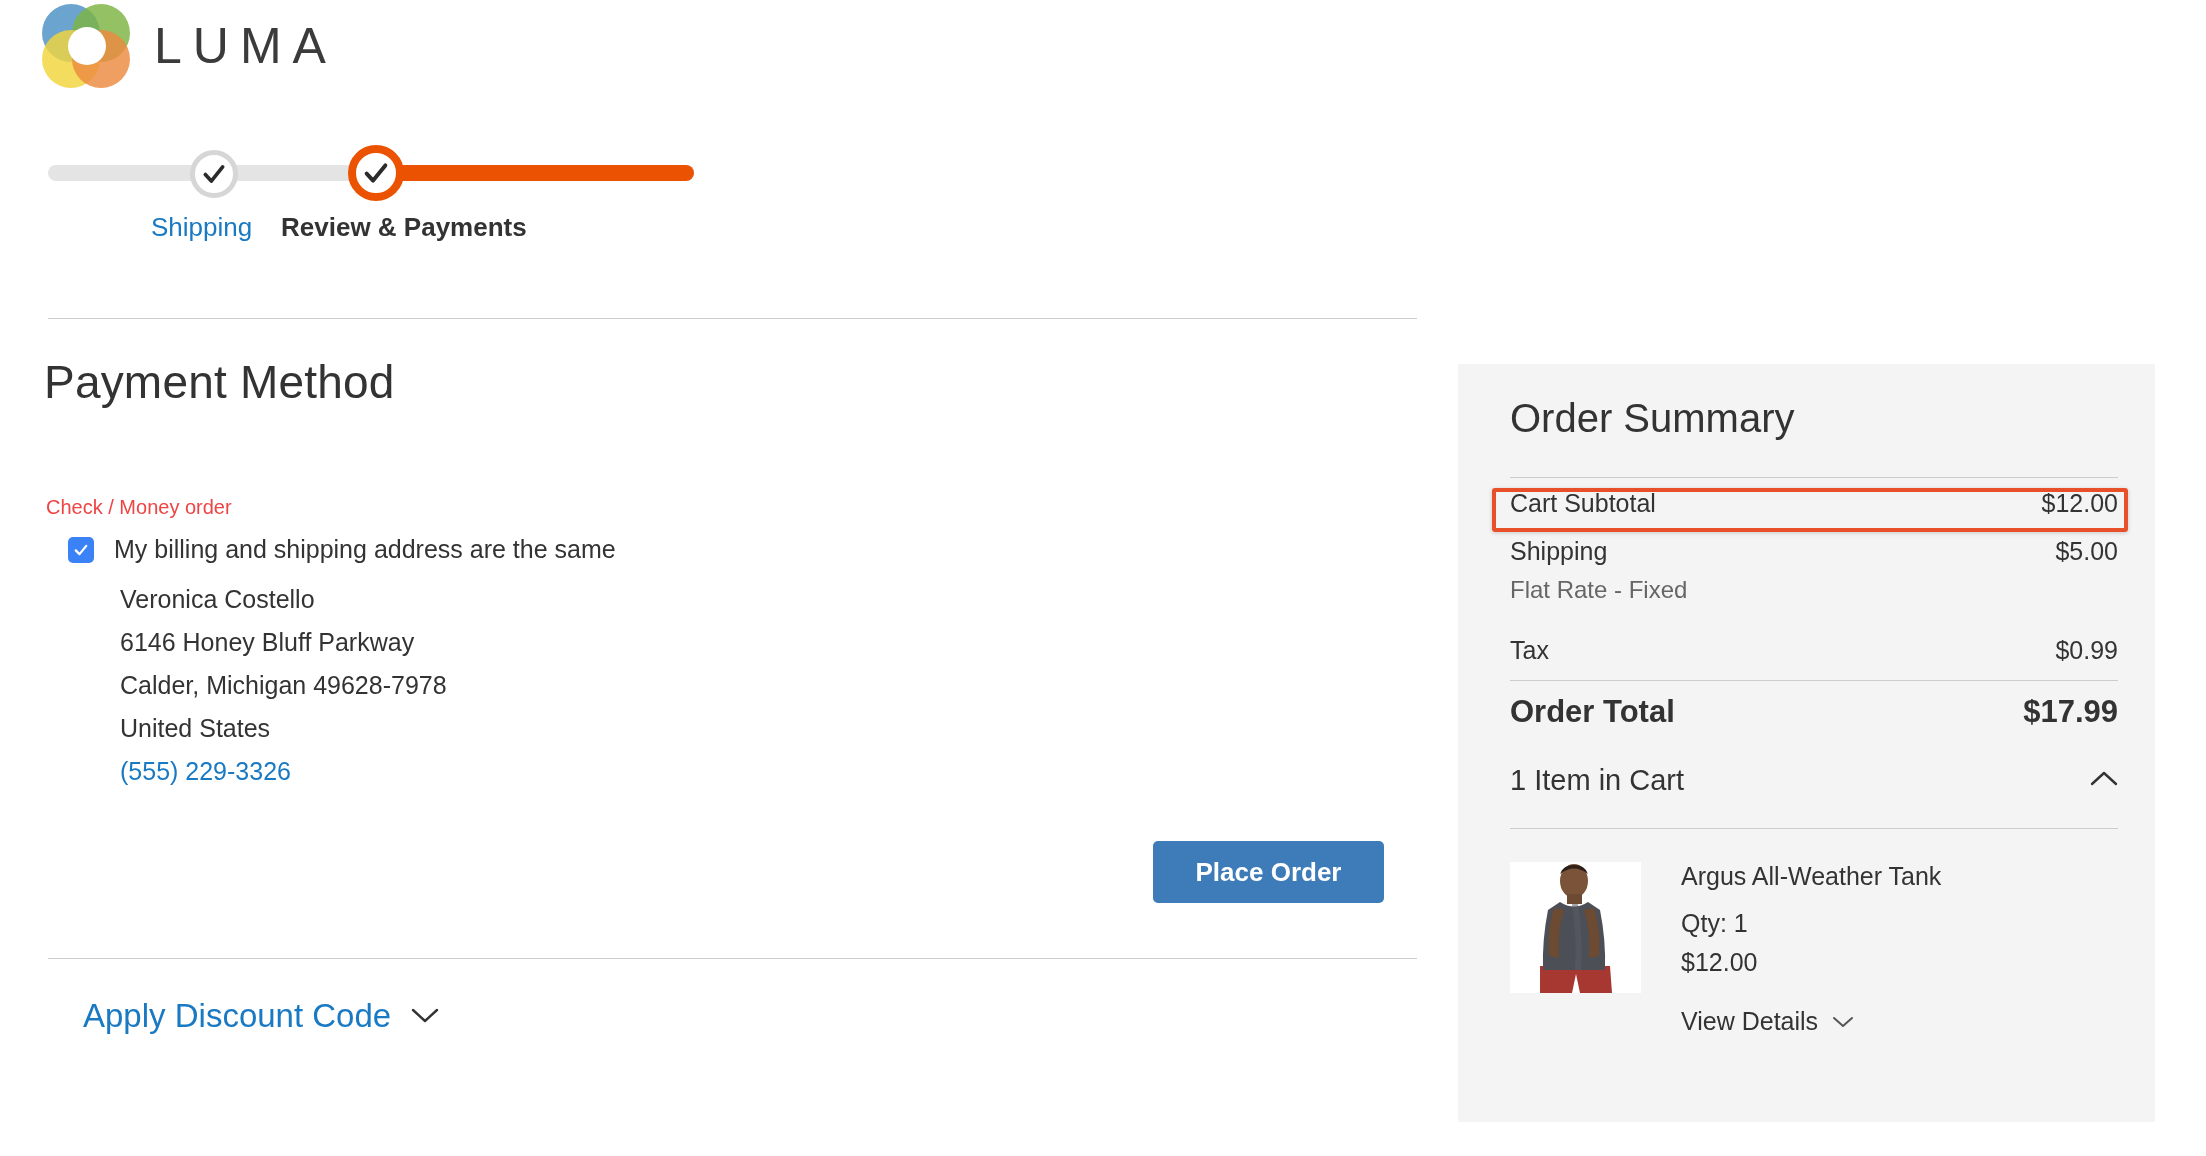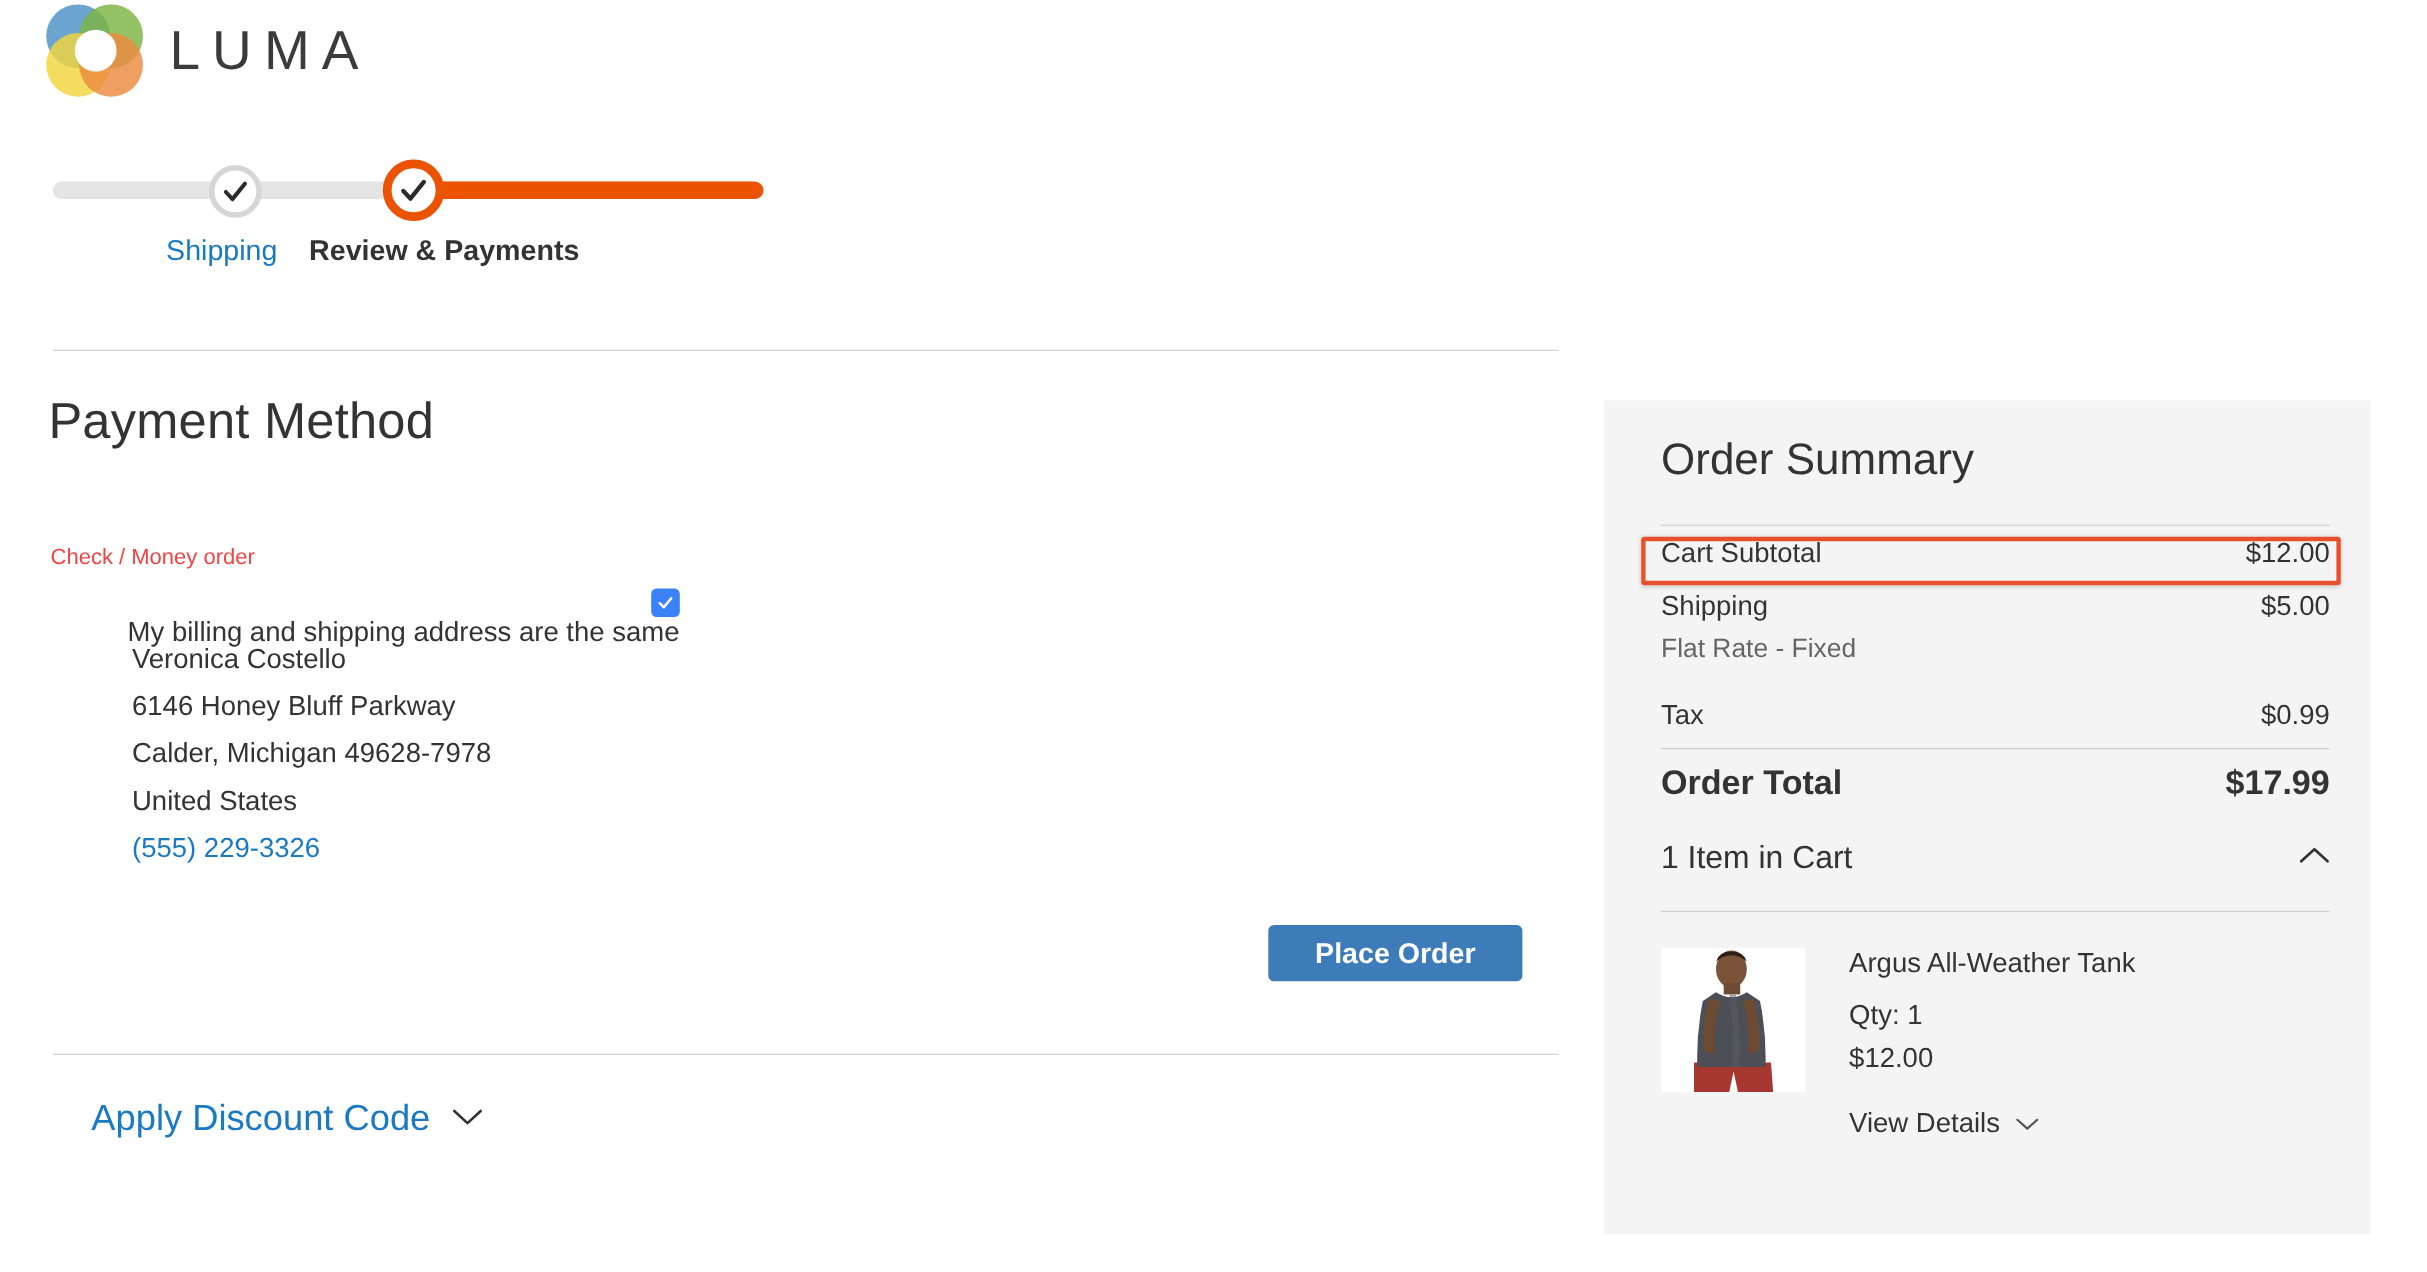--- a/index.html
+++ b/index.html
@@ -43,30 +43,30 @@
   .top-divider { position: absolute; left: 48px; top: 318px; width: 1369px; height: 1px;
                  background: #cccccc; }
   .mid-divider { position: absolute; left: 48px; top: 958px; width: 1369px; height: 1px;
                  background: #cccccc; }
 
   
   .pm-title { position: absolute; left: 44px; top: 355px; font-size: 46px;
               font-weight: 300; color: #333333; letter-spacing: .2px; }
   .pm-method { position: absolute; left: 46px; top: 496px; font-size: 20px; color: #ef4444; }
 
-  .billing-row { position: absolute; left: 96px; top: 535px; display: flex; align-items: flex-end; flex-direction: column; }
+  .billing-row { position: absolute; left: 68px; top: 535px; display: flex; align-items: center; }
   .cbox { width: 26px; height: 26px; border-radius: 5px; background: #3b82f6;
           display: flex; align-items: center; justify-content: center; flex: none; }
   .billing-label { font-size: 25px; color: #333333; margin-left: 20px; }
 
   .addr { position: absolute; left: 120px; top: 578px; }
   .addr div { font-size: 25px; color: #333333; line-height: 43px; }
   .addr .tel { color: #1979c3; }
 
-  .place-order { position: absolute; left: 1153px; top: 841px; width: 231px; height: 51px;
+  .place-order { position: absolute; left: 1153px; top: 841px; width: 231px; height: 62px;
                  background: #3d7cb8; border: none; border-radius: 5px; color: #ffffff;
                  font-size: 26px; font-weight: 700; font-family: "Liberation Sans", sans-serif;
                  cursor: pointer; }
 
   .discount { position: absolute; left: 83px; top: 997px; display: flex; align-items: center; }
   .discount .dtext { font-size: 33px; color: #1979c3; }
   .discount .chev { margin-left: 20px; display: flex; }
 
   
   .summary { position: absolute; left: 1458px; top: 364px; width: 697px; height: 758px;

